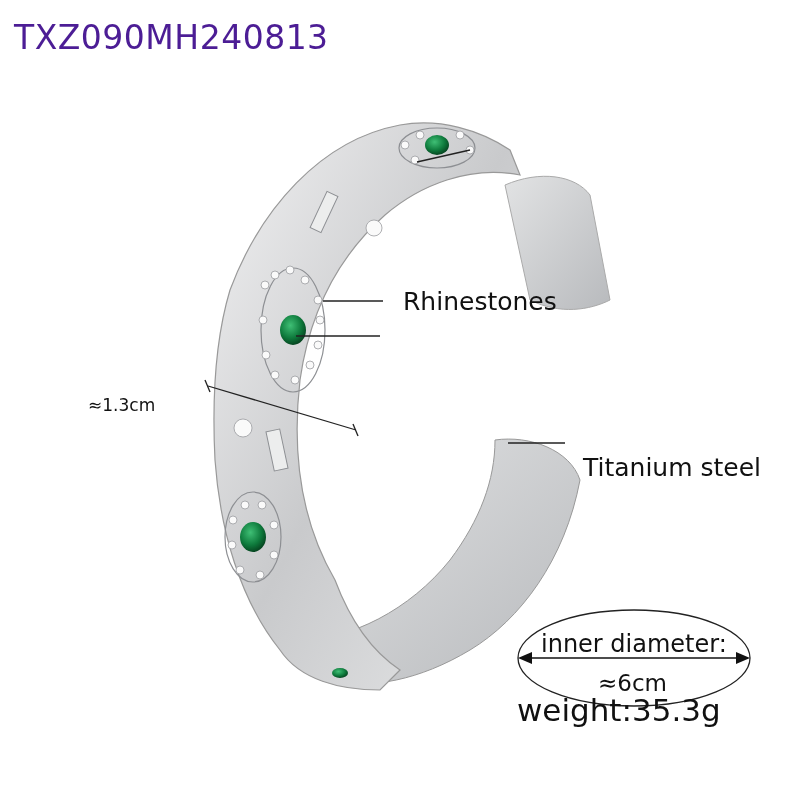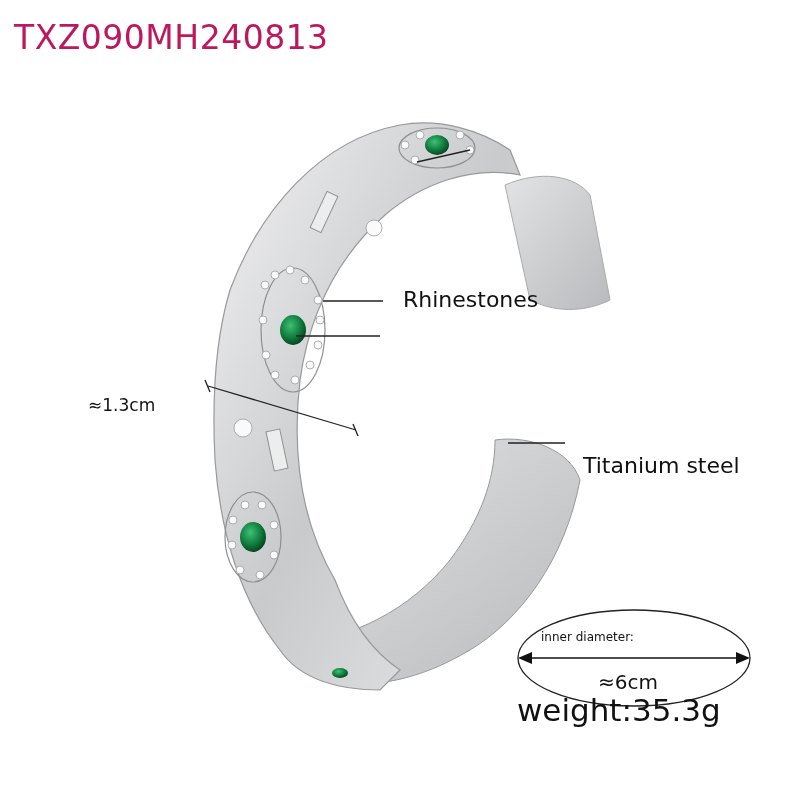--- a/index.html
+++ b/index.html
@@ -1,24 +1,24 @@
 <!DOCTYPE html>
 <html><head>
 <meta charset="utf-8">
 <style>
   html, body { margin:0; padding:0; background:#ffffff; }
   body { width:800px; height:800px; position:relative; overflow:hidden; font-family:"DejaVu Sans", sans-serif; color:#111; }
-  .sku { position:absolute; left:14px; top:18px; font-size:33px; letter-spacing:0.5px; color:#be185d; }
-  .label { position:absolute; font-size:22px; color:#111; white-space:nowrap; }
+  .sku { position:absolute; left:14px; top:18px; font-size:33px; letter-spacing:0.5px; color:#4c1d95; }
+  .label { position:absolute; font-size:25px; color:#111; white-space:nowrap; }
   .rhine { left:403px; top:287px; }
   .width { left:88px; top:395px; font-size:17px; }
   .steel { left:583px; top:453px; }
   .weight { left:517px; top:692px; font-size:31px; }
-  .ell-text1 { position:absolute; left:541px; top:630px; font-size:12px; }
-  .ell-text2 { position:absolute; left:598px; top:670px; font-size:20px; }
+  .ell-text1 { position:absolute; left:541px; top:630px; font-size:24px; }
+  .ell-text2 { position:absolute; left:598px; top:670px; font-size:23px; }
   svg.art { position:absolute; left:0; top:0; }
 </style>
 </head>
 <body>
 
 <svg class="art" width="800" height="800" viewBox="0 0 800 800">
   <defs>
     <linearGradient id="metal" x1="0" y1="0" x2="1" y2="1">
       <stop offset="0" stop-color="#f2f2f3"></stop>
       <stop offset="0.5" stop-color="#c9cacc"></stop>

